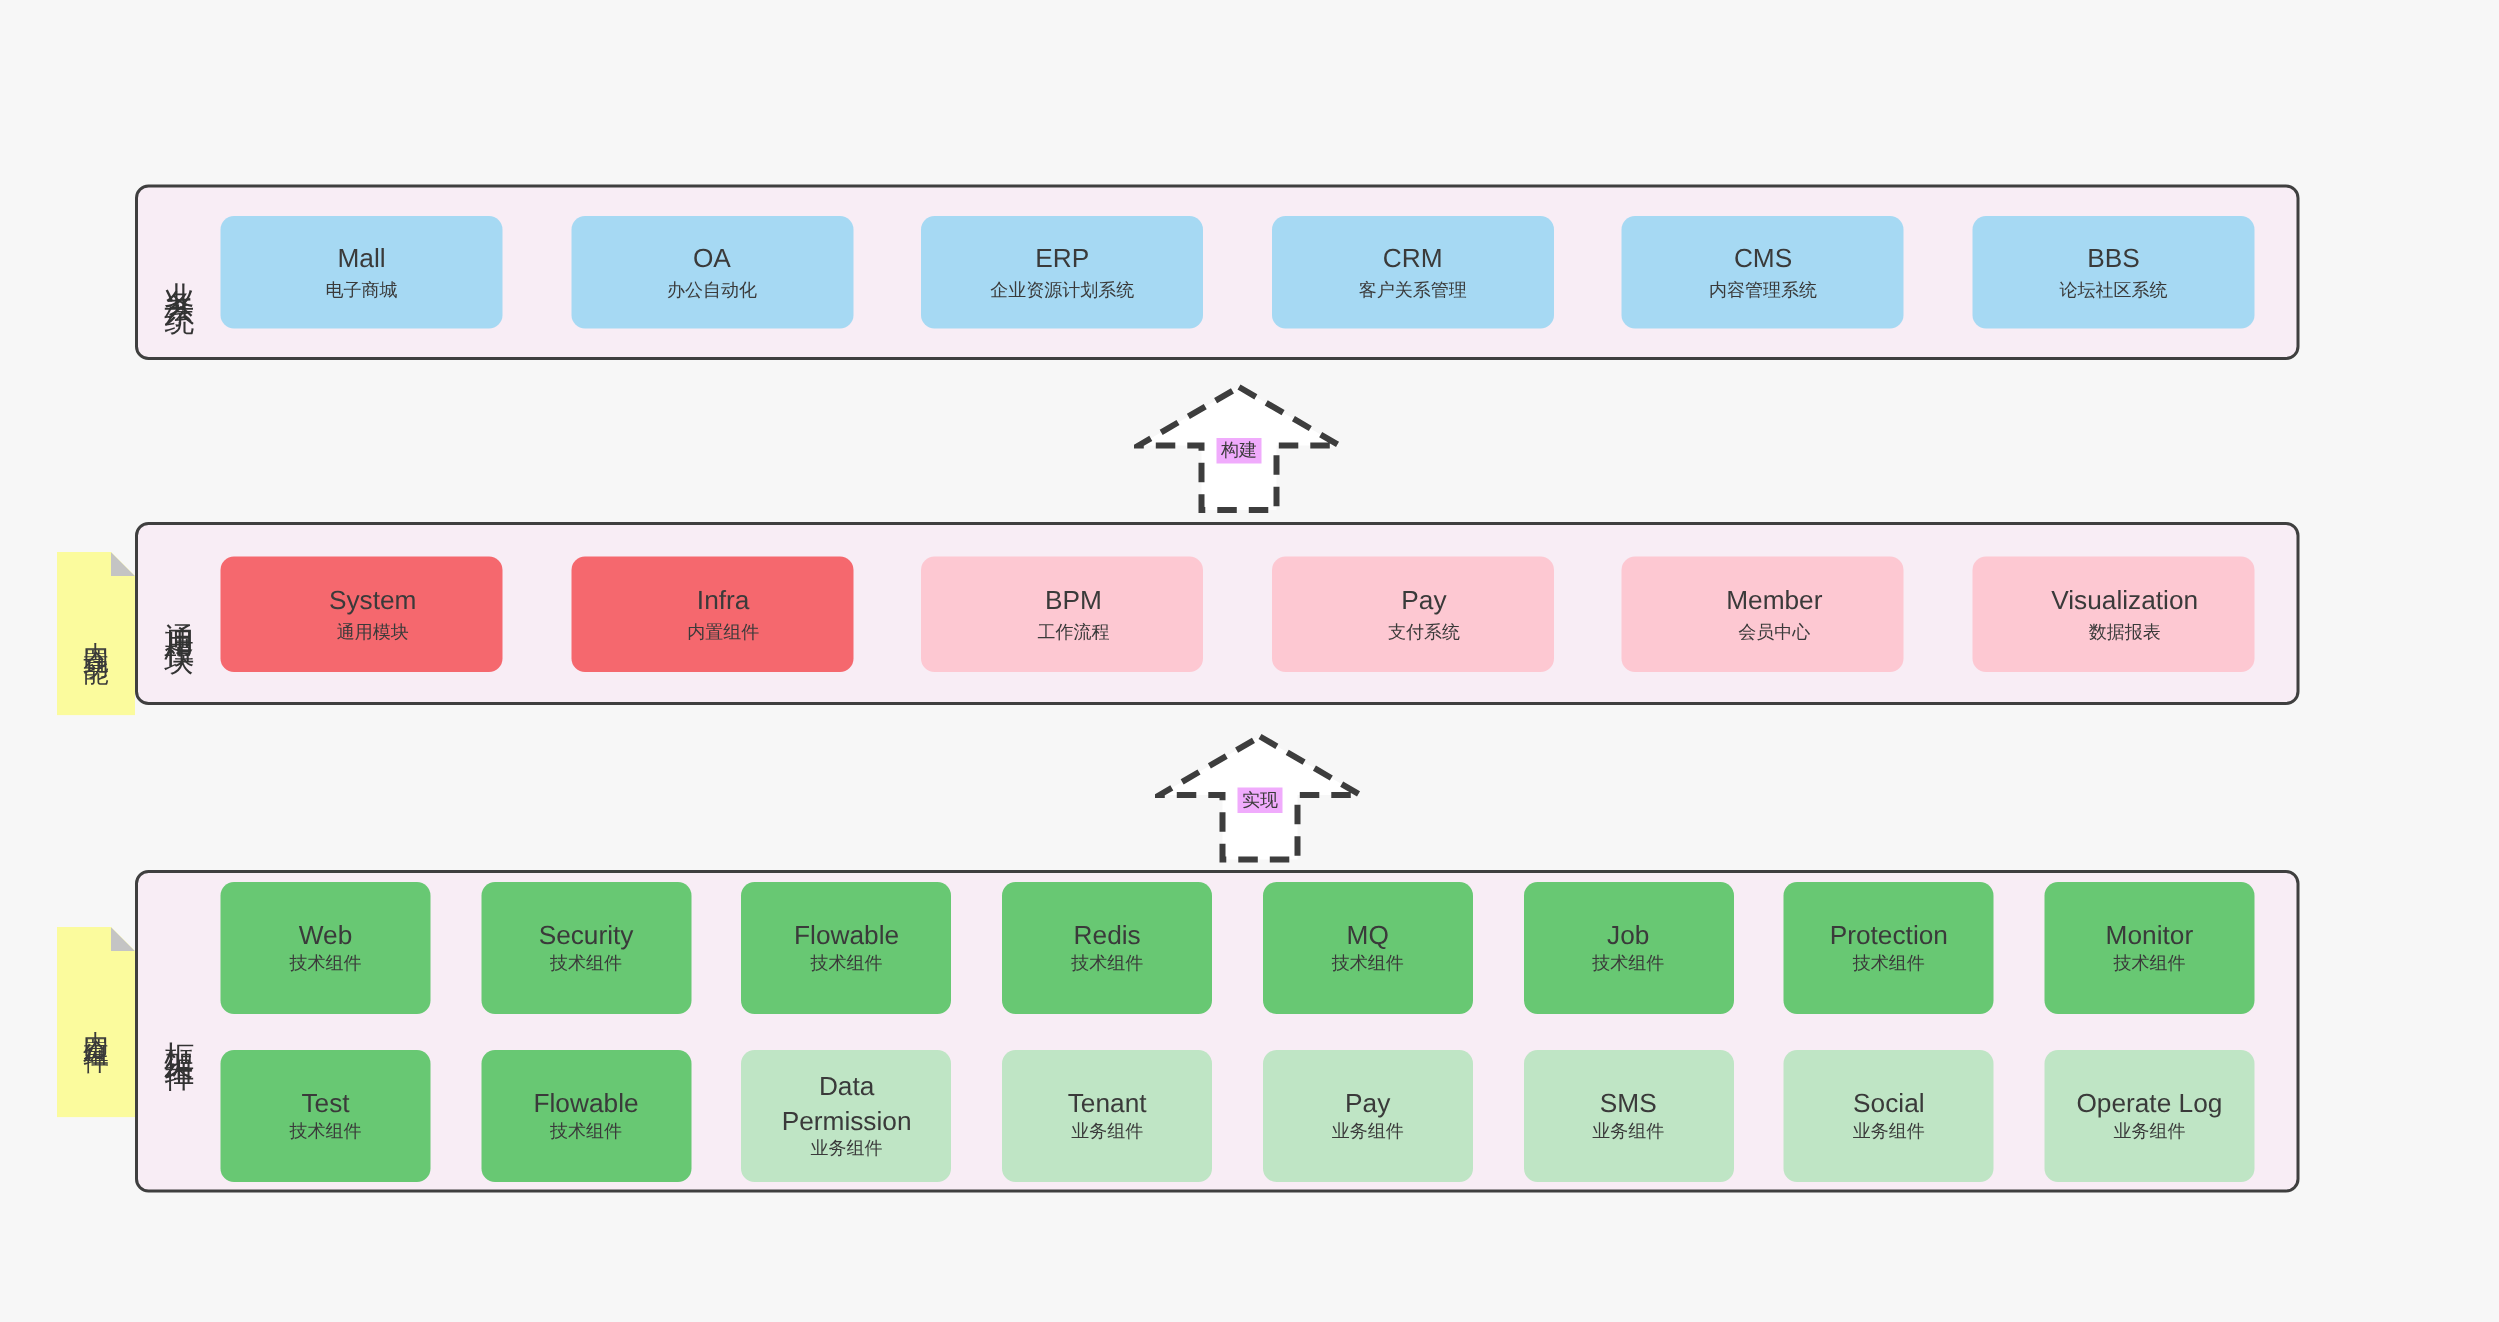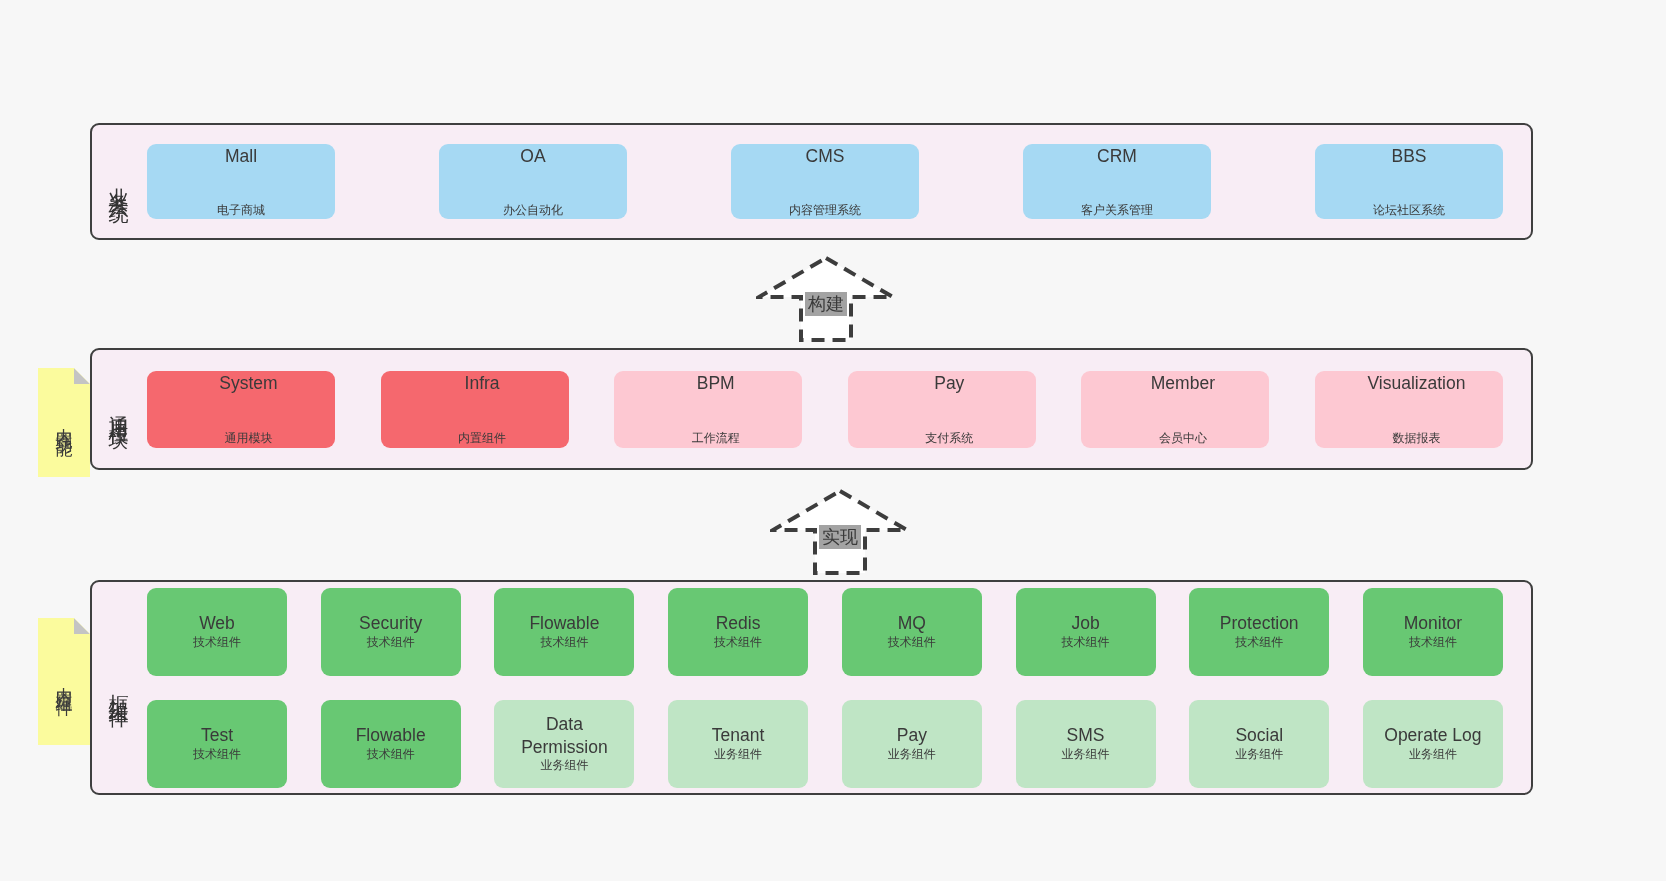--- a/index.html
+++ b/index.html
@@ -48,40 +48,40 @@
     font-size:20px;letter-spacing:5px;color:#333;
   }
 
   .rows{flex:1;display:flex;flex-direction:column;justify-content:center;gap:24px;padding-right:28px;}
   .row{display:flex;justify-content:space-between;}
 
   .box{
     border-radius:9px;display:flex;flex-direction:column;align-items:center;justify-content:center;
     text-align:center;color:var(--text);line-height:1.45;box-sizing:border-box;
   }
-  .row-6 .box{width:188px;height:75px;justify-content:space-between;}
+  .row-6 .box{width:188px;height:75px;}
   .panel-common .row-6 .box{height:77px;padding-left:15px;}
   .row-8 .box{width:140px;height:88px;line-height:1.3;padding:0 13px;}
   .box-name{font-size:17.5px;}
   .box-desc{font-size:12px;}
   .box.blue{background:var(--blue);}
   .box.red{background:var(--red);}
   .box.pink{background:var(--pink);}
   .box.green{background:var(--green);}
   .box.light_green{background:var(--light-green);}
 
   
   .arrow{position:absolute;width:140px;height:88px;z-index:2;}
   .arrow-1{left:756px;top:255px;}
   .arrow-2{left:770px;top:488px;}
   .arrow svg{display:block;}
   .arrow-shape{fill:#ffffff;stroke:#3d3d3d;stroke-width:4;stroke-dasharray:13 8;stroke-linejoin:miter;}
   .arrow-label{
     position:absolute;left:50%;top:37px;transform:translateX(-50%);
-    background:#a3a3a3;padding:0 3px;font-size:18px;color:#3a3a3a;white-space:nowrap;
+    background:#f0abfc;padding:0 3px;font-size:12px;color:#3a3a3a;white-space:nowrap;
   }
 </style>
 </head>
 <body>
 
 <div id="app">
 
   <div class="note note-1">
     <span class="fold"></span>
     <span class="note-text">内置功能</span>
@@ -99,26 +99,30 @@
       <div class="row row-6">
           <div class="box blue">
             <div class="box-name">Mall</div>
             <div class="box-desc">电子商城</div>
           </div>
           <div class="box blue">
             <div class="box-name">OA</div>
             <div class="box-desc">办公自动化</div>
           </div>
           <div class="box blue">
+            <div class="box-name">ERP</div>
+            <div class="box-desc">企业资源计划系统</div>
+          </div>
+          <div class="box blue">
+            <div class="box-name">CRM</div>
+            <div class="box-desc">客户关系管理</div>
+          </div>
+          <div class="box blue">
             <div class="box-name">CMS</div>
             <div class="box-desc">内容管理系统</div>
-          </div>
-          <div class="box blue">
-            <div class="box-name">CRM</div>
-            <div class="box-desc">客户关系管理</div>
           </div>
           <div class="box blue">
             <div class="box-name">BBS</div>
             <div class="box-desc">论坛社区系统</div>
           </div>
         </div>
     </div>
   </section>
 
   <div class="arrow arrow-1">

